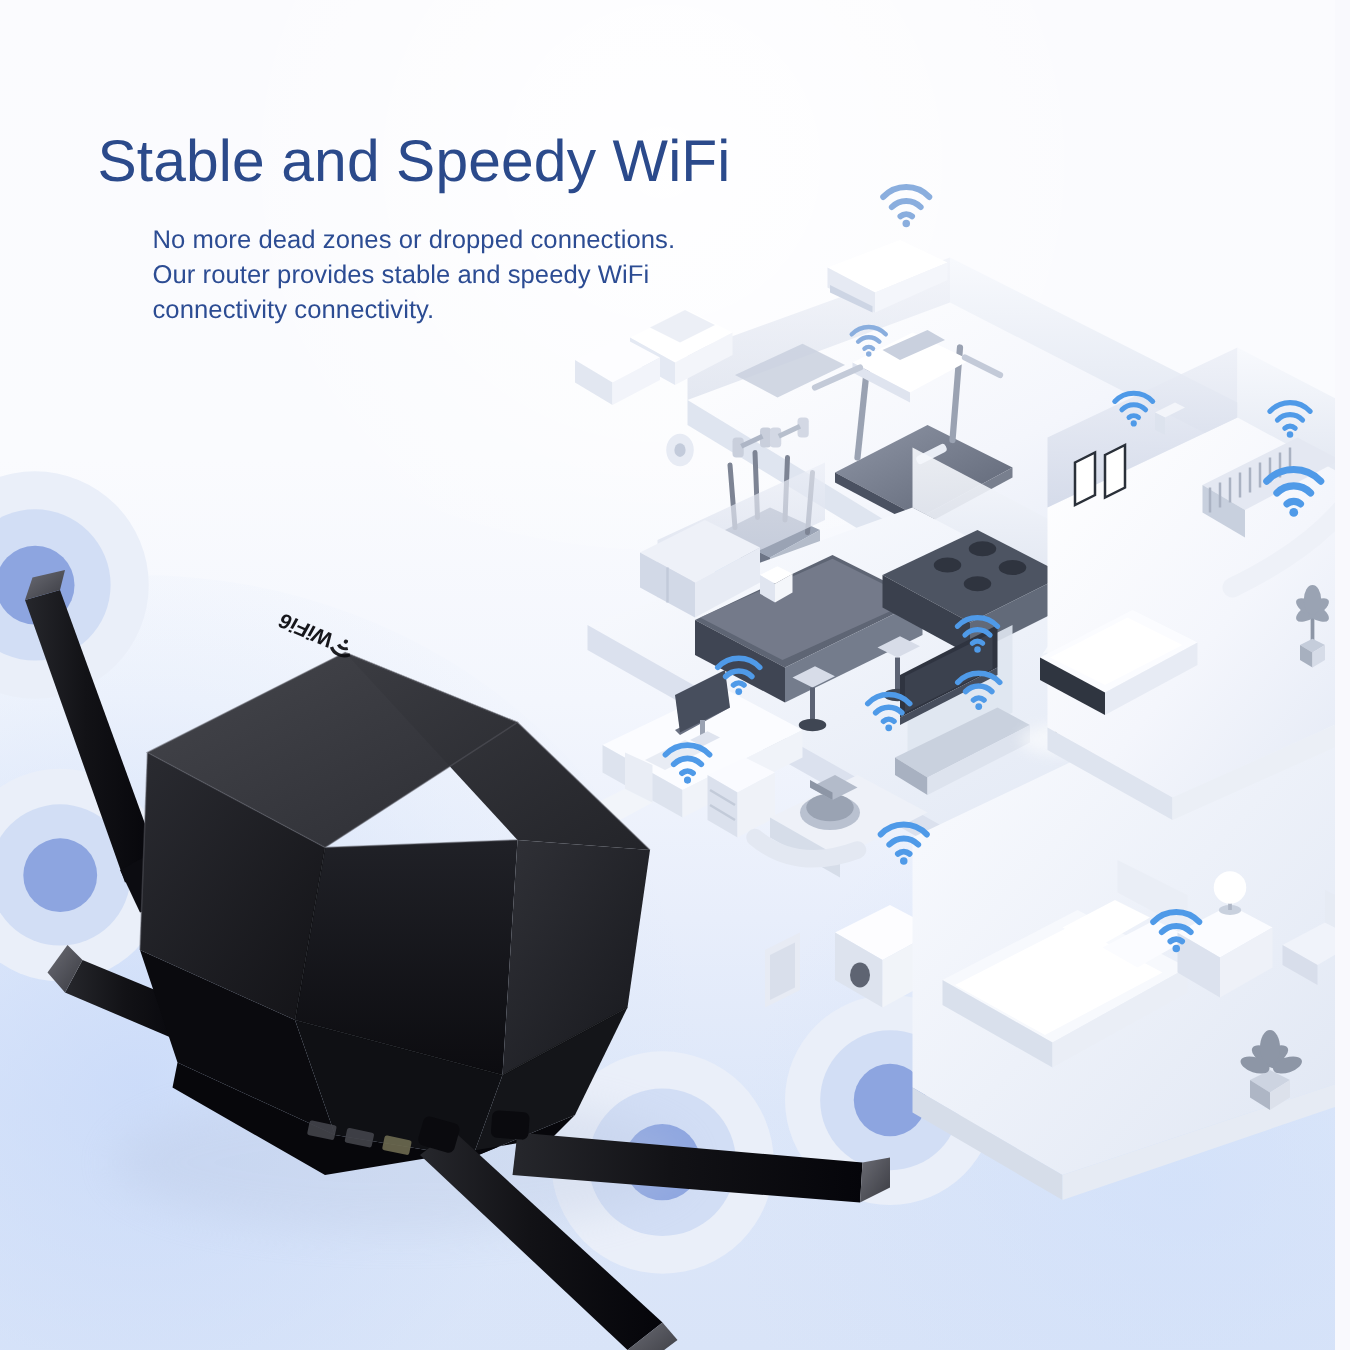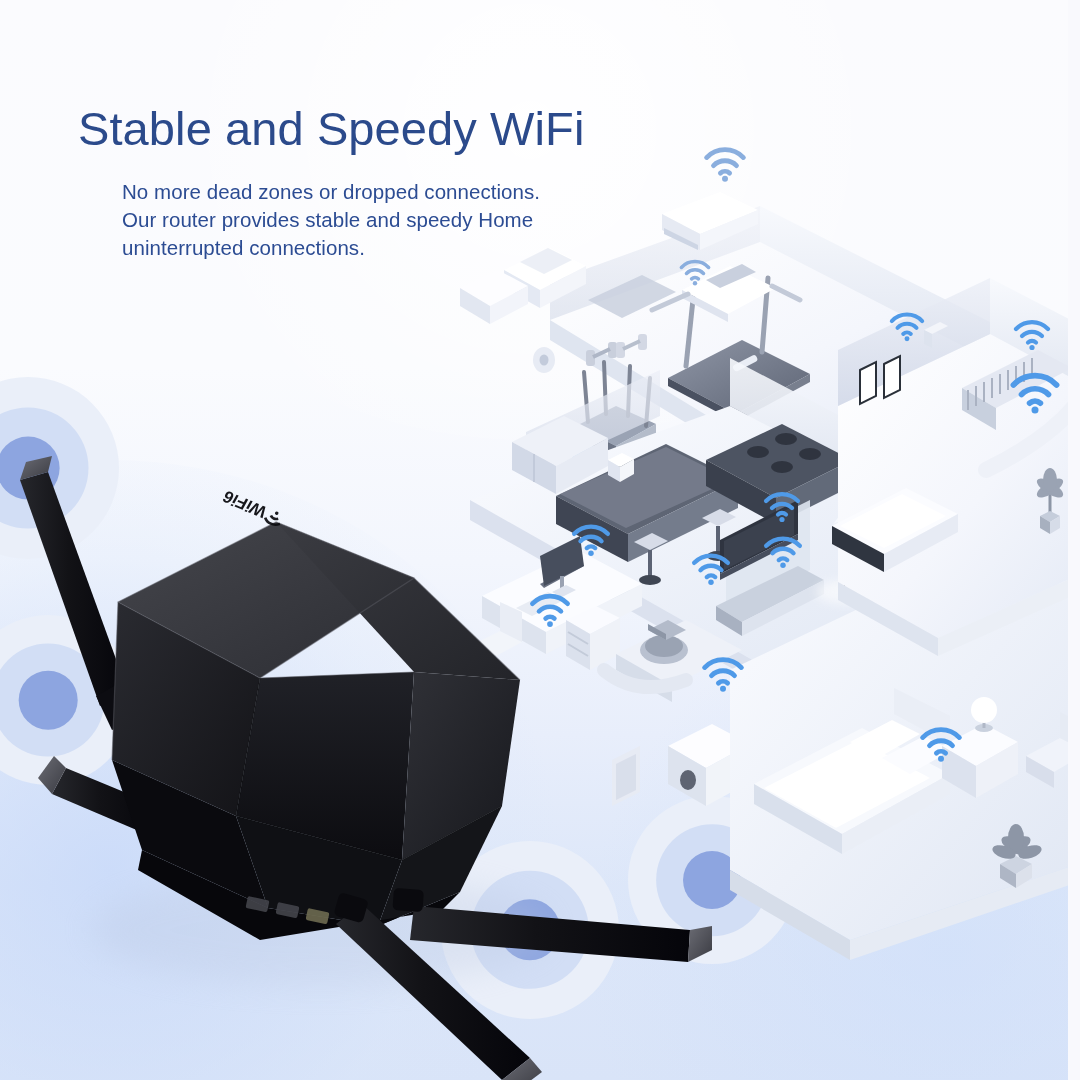--- a/index.html
+++ b/index.html
@@ -73,22 +73,22 @@
 <div id="stage">
 
   <div class="wash wash-a"></div>
   <div class="wash wash-b"></div>
   <div class="wash wash-c"></div>
 
   <div id="copy">
     <div class="t-line1">Stable and Speedy WiFi</div>
     <div id="body-copy">
       <div class="b-line">No more dead zones or dropped connections.</div>
-      <div class="b-line">Our router provides stable and speedy Home</div>
-      <div class="b-line">uninterrupted connections.</div>
+      <div class="b-line">Our router provides stable and speedy WiFi</div>
+      <div class="b-line">connectivity connectivity.</div>
     </div>
   </div>
 
   <div id="plan">
     <svg width="660" height="800" viewBox="0 0 660 800">
       <defs>
         <linearGradient id="gFloor" x1="0" y1="0" x2="1" y2="1">
           <stop offset="0%" stop-color="#ffffff"></stop>
           <stop offset="55%" stop-color="#f4f6fc"></stop>
           <stop offset="100%" stop-color="#e3e9f5"></stop>

